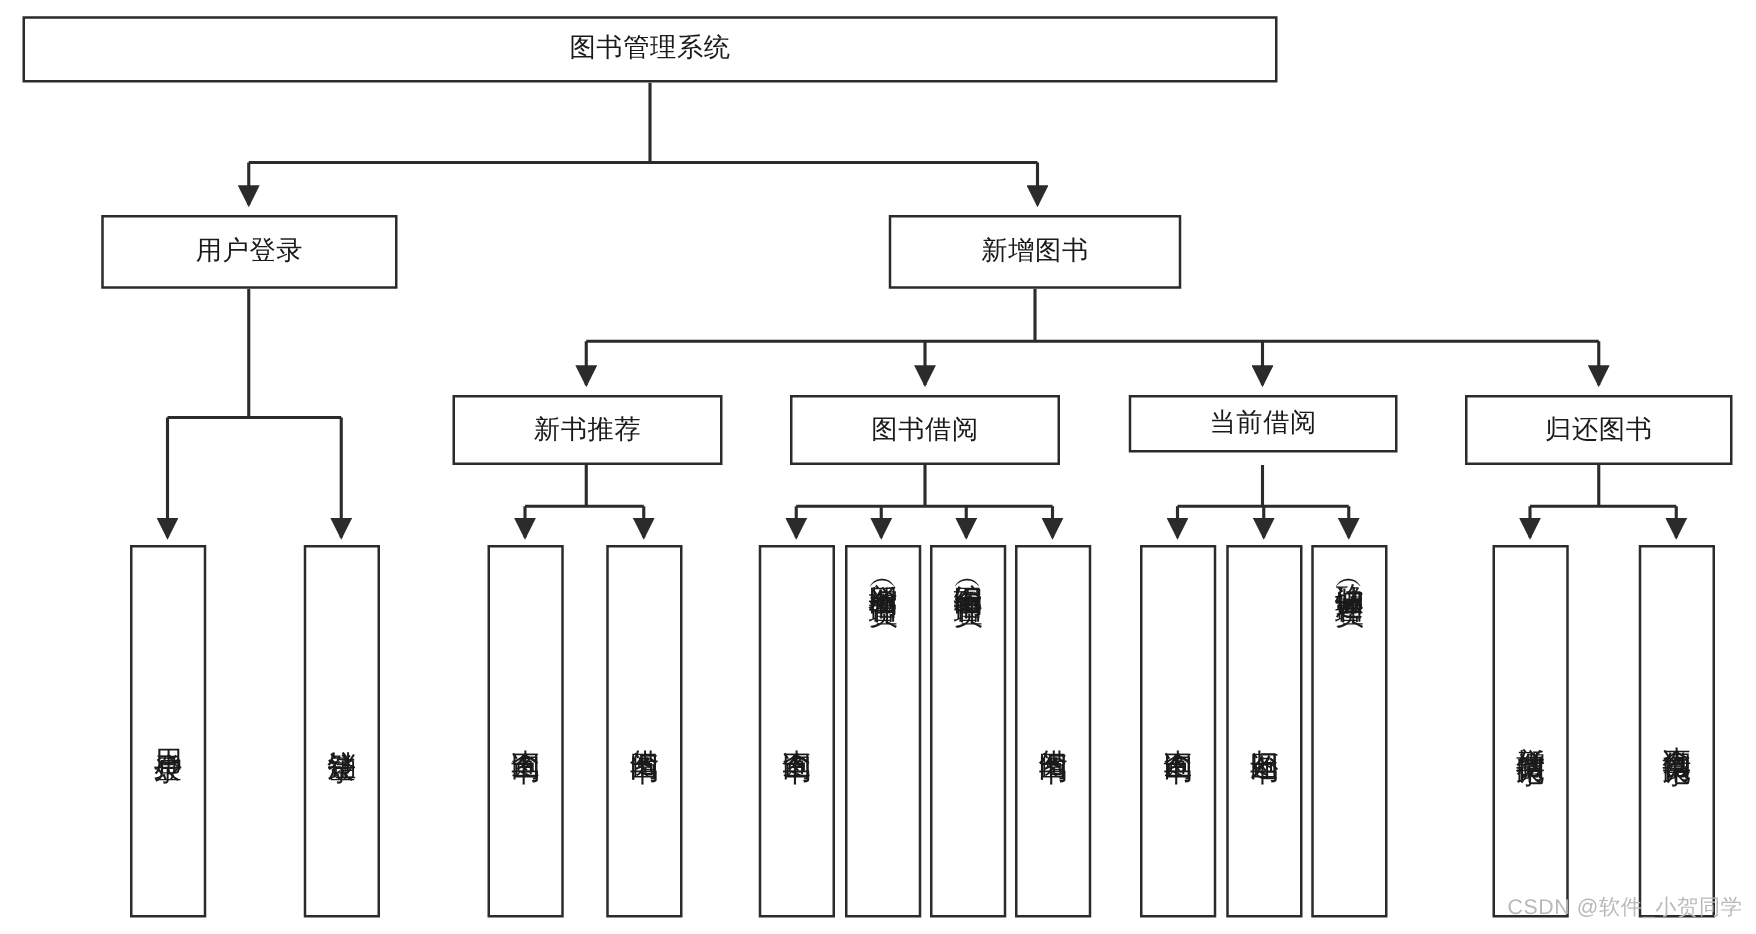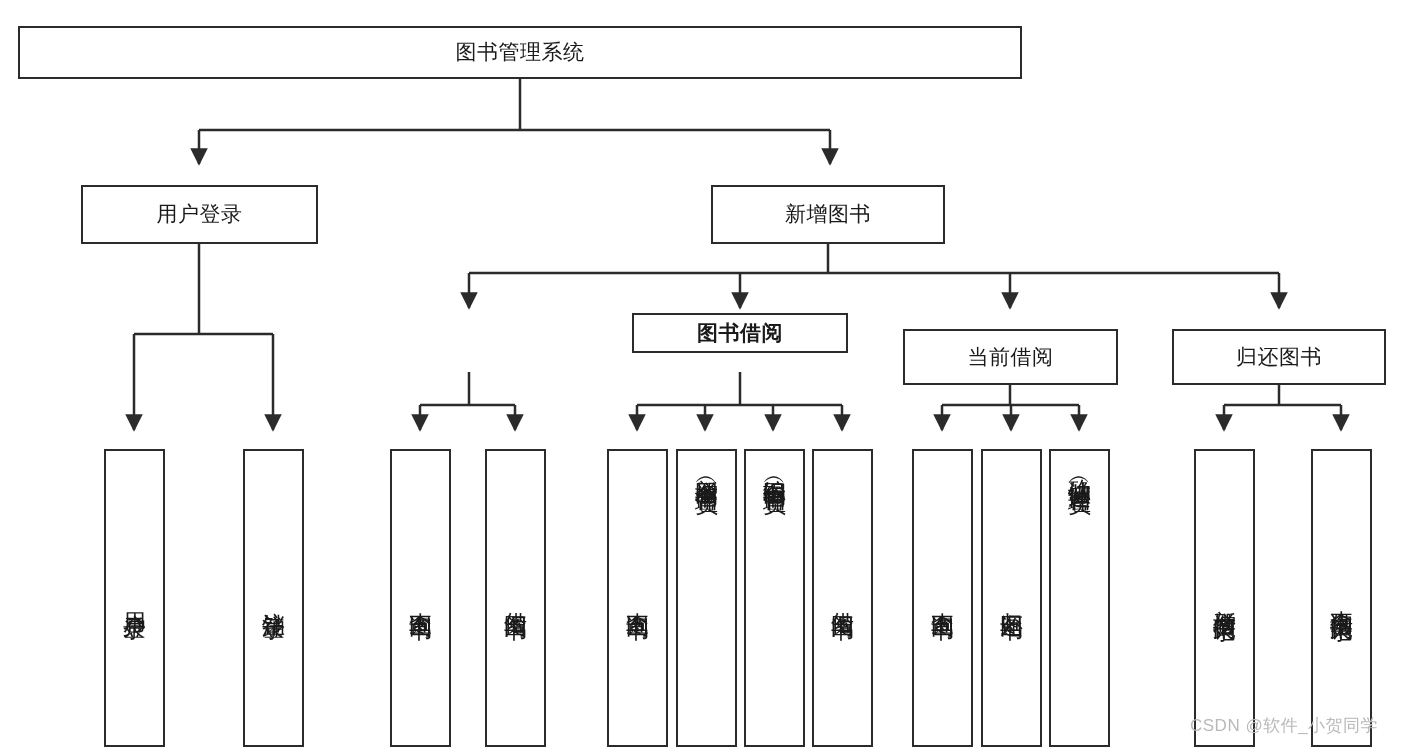--- a/index.html
+++ b/index.html
@@ -27,21 +27,20 @@
   }
   .node {
     position: absolute;
     box-sizing: border-box;
     background: #ffffff;
     border: 2px solid #2b2b2b;
     display: flex;
     align-items: center;
     justify-content: center;
     color: #1a1a1a;
-    margin-top: 13px;
   }
   .node .label {
     display: block;
     text-align: center;
     line-height: 1.05;
     letter-spacing: 0.5px;
   }
   .node.horiz .label {
     font-size: 21px;
     writing-mode: horizontal-tb;
@@ -60,20 +59,21 @@
   .node.vert.center {
     align-items: center;
     padding-top: 0;
   }
   .watermark {
     position: absolute;
     font-size: 17px;
     color: #b9b9b9;
     white-space: nowrap;
     letter-spacing: 0.5px;
+    margin-left: 16px;
   }
 </style>
 </head>
 <body>
 
 <div id="canvas">
 
   <svg class="connectors" viewBox="0 0 1405 747" xmlns="http://www.w3.org/2000/svg">
     <defs>
       <marker id="arrow" viewBox="0 0 10 10" refX="9" refY="5" markerWidth="7" markerHeight="7" orient="auto-start-reverse">
@@ -128,24 +128,27 @@
     <span class="label">图书管理系统</span>
   </div>
 
   <div class="node horiz" style="left:81px; top:172px; width:237px; height:59px;">
     <span class="label">用户登录</span>
   </div>
   <div class="node horiz" style="left:711px; top:172px; width:234px; height:59px;">
     <span class="label">新增图书</span>
   </div>
 
-  <div class="node horiz" style="left:632px; top:300px; width:216px; height:40px;font-weight:bold;">
+  <div class="node horiz" style="left:362px; top:316px; width:216px; height:56px;">
+    <span class="label">新书推荐</span>
+  </div>
+  <div class="node horiz" style="left:632px; top:316px; width:216px; height:56px;">
     <span class="label">图书借阅</span>
   </div>
-  <div class="node horiz" style="left:903px; top:316px; width:215px; height:56px;align-items:center;">
+  <div class="node horiz" style="left:903px; top:316px; width:215px; height:46px;align-items:center;">
     <span class="label">当前借阅</span>
   </div>
   <div class="node horiz" style="left:1172px; top:316px; width:214px; height:56px;">
     <span class="label">归还图书</span>
   </div>
 
   <div class="node vert center" style="left:104px; top:436px; width:61px; height:298px;">
     <span class="label">用户登录</span>
   </div>
   <div class="node vert center" style="left:243px; top:436px; width:61px; height:298px;">

